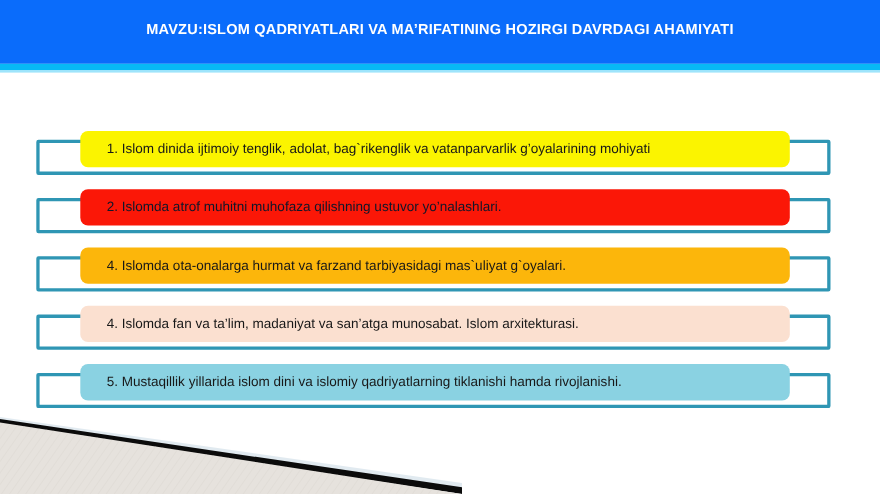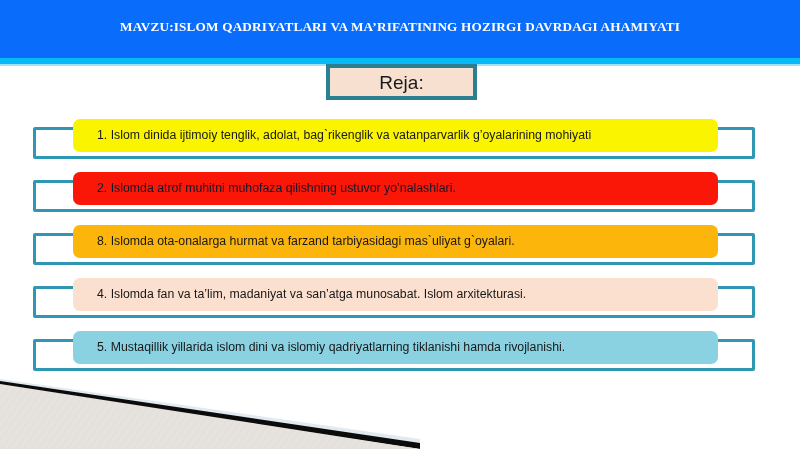--- a/index.html
+++ b/index.html
@@ -32,21 +32,21 @@
     height: 58px;
     background: #0a6cfb;
   }
   .header-title {
     position: absolute;
     left: 0;
     top: 19px;
     width: 800px;
     text-align: center;
     color: #ffffff;
-    font-family: Liberation Serif, serif;
+    font-family: Liberation Sans, sans-serif;
     font-weight: bold;
     font-size: 13.2px;
     letter-spacing: 0.2px;
     white-space: nowrap;
   }
   .cyan-strip {
     position: absolute;
     left: 0;
     top: 58px;
     width: 800px;
@@ -149,44 +149,41 @@
 </head>
 <body>
 
 <div id="slide">
 
   <div class="header-band" style="background: rgb(10, 108, 251);"></div>
   <div class="header-title" style="color: rgb(255, 255, 255);">MAVZU:ISLOM QADRIYATLARI VA MA’RIFATINING HOZIRGI DAVRDAGI AHAMIYATI</div>
   <div class="cyan-strip" style="background: rgb(7, 185, 245);"></div>
   <div class="cyan-strip-light"></div>
 
-  <div class="reja-box" style="background: rgb(248, 224, 208); border-color: rgb(43, 127, 145);">
-    <span class="reja-label" style="color: rgb(26, 26, 26);">Reja:</span>
-  </div>
 
   <div class="list-area">
 
     <div class="item" style="top:119px;">
       <div class="item-frame" style="border-color: rgb(47, 150, 180);"></div>
       <div class="item-bar" id="bar-0" style="background: rgb(251, 244, 0);">
         <span class="item-text" style="color: rgb(24, 24, 24);">1. Islom dinida ijtimoiy tenglik, adolat, bag`rikenglik va vatanparvarlik g’oyalarining mohiyati</span>
       </div>
     </div>
 
     <div class="item" style="top:172px;">
       <div class="item-frame" style="border-color: rgb(47, 150, 180);"></div>
       <div class="item-bar" id="bar-1" style="background: rgb(251, 23, 7);">
         <span class="item-text" style="color: #0f172a;">2. Islomda atrof muhitni muhofaza qilishning ustuvor yo’nalashlari.</span>
       </div>
     </div>
 
     <div class="item" style="top:225px;">
       <div class="item-frame" style="border-color: rgb(47, 150, 180);"></div>
       <div class="item-bar" id="bar-2" style="background: rgb(252, 182, 11);">
-        <span class="item-text" style="color: rgb(24, 24, 24);">8. Islomda ota-onalarga hurmat va farzand tarbiyasidagi mas`uliyat g`oyalari.</span>
+        <span class="item-text" style="color: rgb(24, 24, 24);">4. Islomda ota-onalarga hurmat va farzand tarbiyasidagi mas`uliyat g`oyalari.</span>
       </div>
     </div>
 
     <div class="item" style="top:278px;">
       <div class="item-frame" style="border-color: rgb(47, 150, 180);"></div>
       <div class="item-bar" id="bar-3" style="background: rgb(251, 224, 208);">
         <span class="item-text" style="color: rgb(24, 24, 24);">4. Islomda fan va ta’lim, madaniyat va san’atga munosabat. Islom arxitekturasi.</span>
       </div>
     </div>
 

